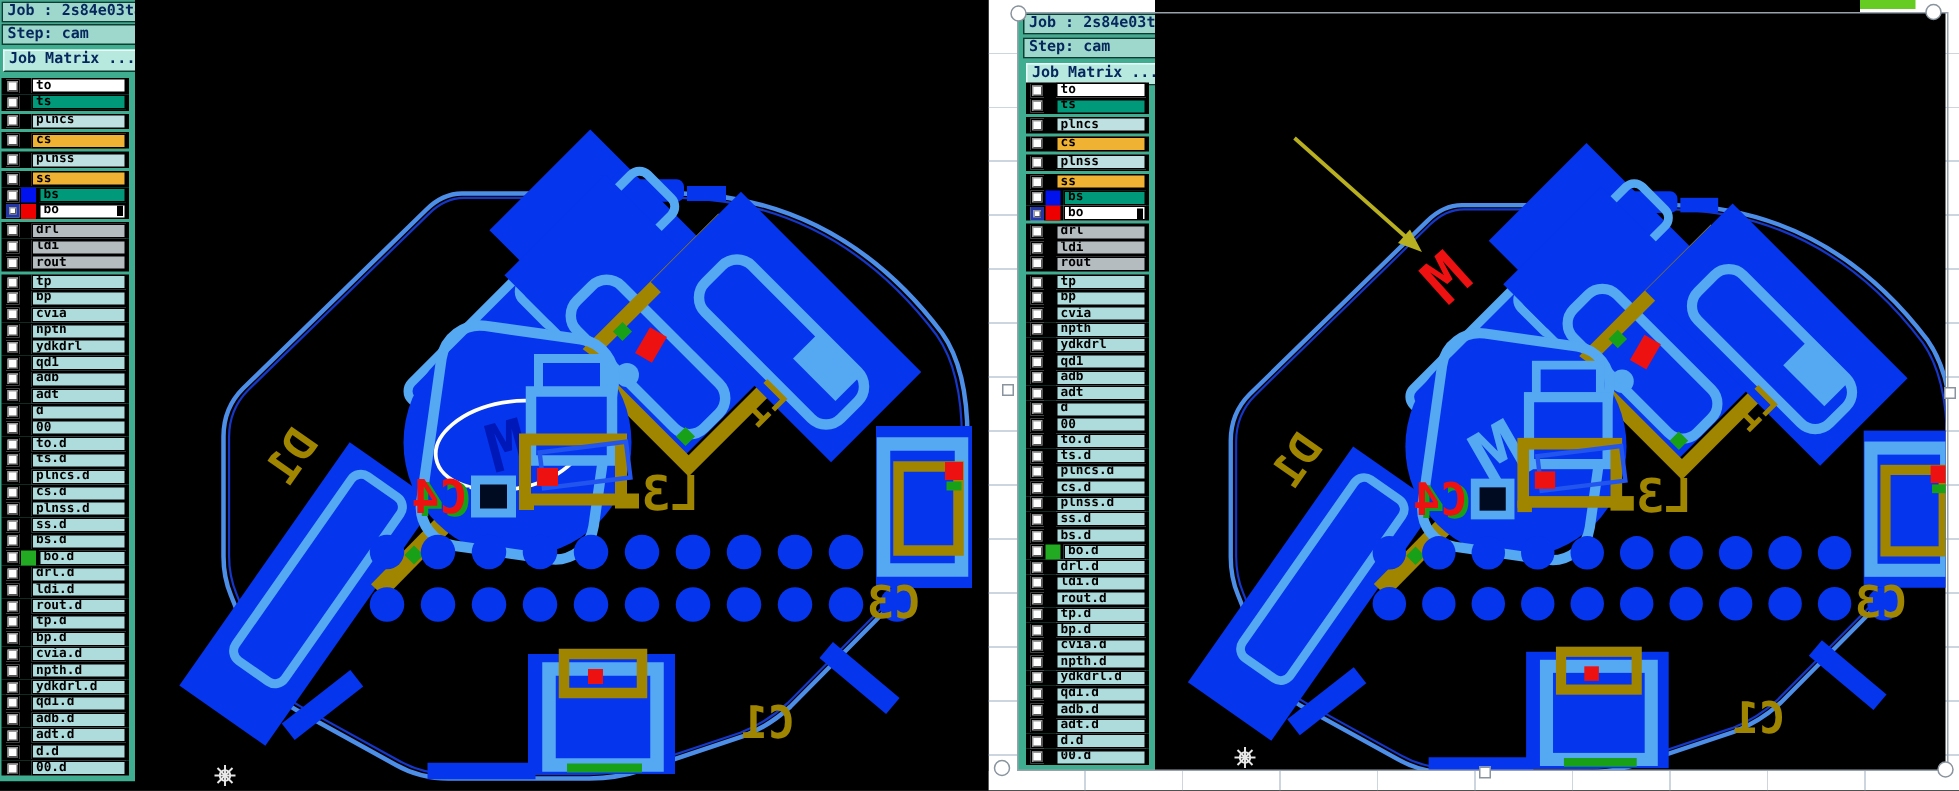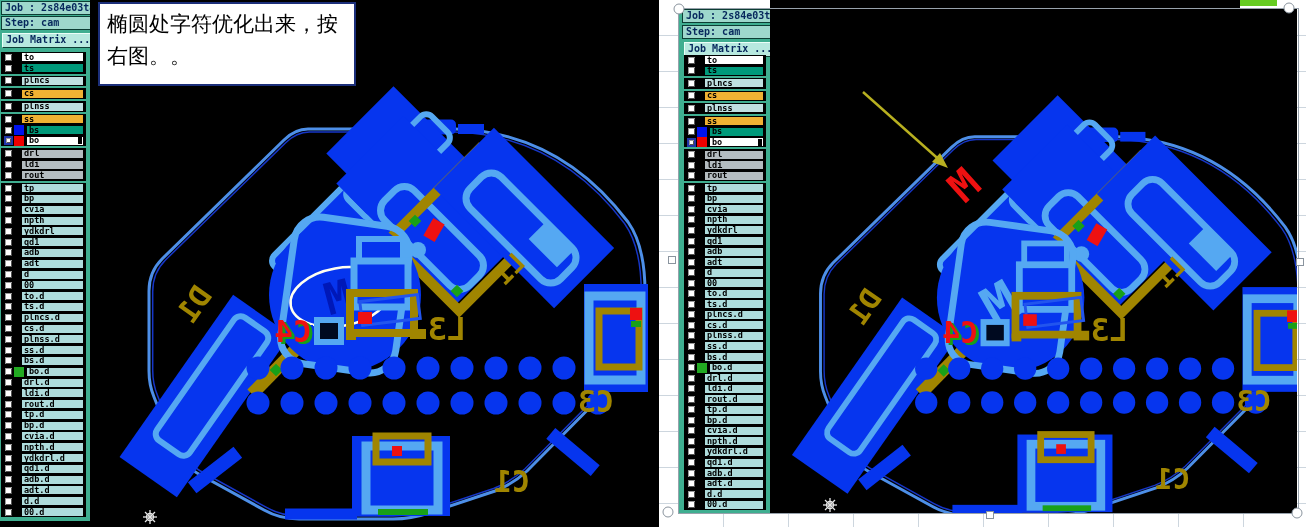--- a/index.html
+++ b/index.html
@@ -373,21 +373,20 @@
         </g>
         <g stroke="#e8e8e8" stroke-width="1.3" fill="none">
           <line x1="143" y1="517" x2="157" y2="517" stroke="#e8e8e8" stroke-width="1.3"></line>
           <line x1="150" y1="510" x2="150" y2="524" stroke="#e8e8e8" stroke-width="1.3"></line>
           <line x1="145" y1="512" x2="155" y2="522" stroke="#e8e8e8" stroke-width="1.3"></line>
           <line x1="145" y1="522" x2="155" y2="512" stroke="#e8e8e8" stroke-width="1.3"></line>
           <circle cx="150" cy="517" r="3.5"></circle>
         </g>
       </svg>
   </div>
-  <div class="abs annotation">椭圆处字符优化出来，按右图。。</div>
 
   <div class="abs cam-panel panel-right">
     <div class="hline" style="left:4px;top:1px;width:106px;height:14px">Job : 2s84e03ta0</div>
     <div class="hline" style="left:4px;top:17px;width:106px;height:14px">Step: cam</div>
     <div class="hline hbtn" style="left:6px;top:34px;width:104px;height:15px">Job Matrix ...</div>
   </div>
   <div class="rows rows-right abs" id="rows-right">
       <div class="lrow">
         <span class="cb"></span>
         <span class="spacer"></span>

